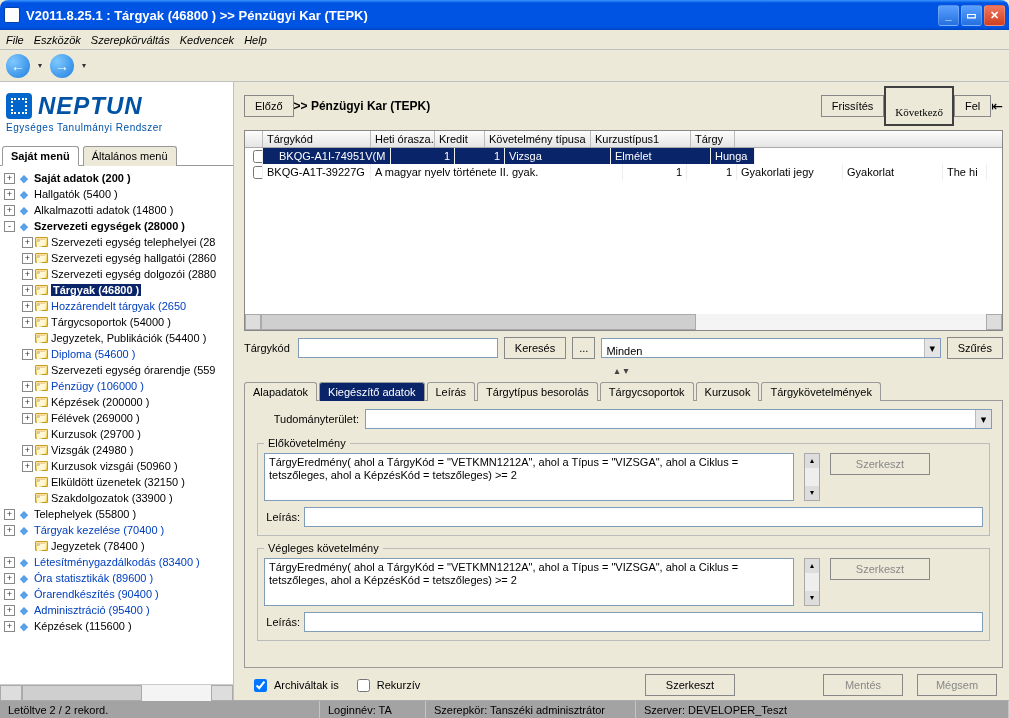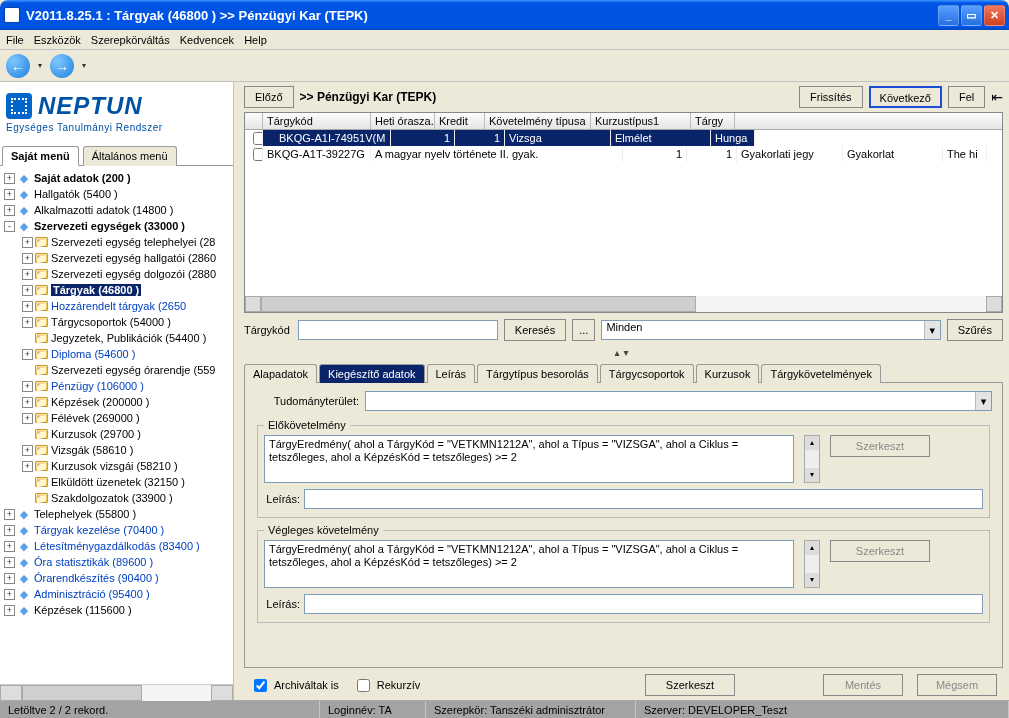--- a/index.html
+++ b/index.html
@@ -7,21 +7,21 @@
 
 
 .titlebar { height: 30px; background: linear-gradient(to bottom, #3a95ff 0%, #0054e3 10%, #0054e3 90%, #0044c0 100%); display: flex; align-items: center; padding: 0 4px; border-radius: 8px 8px 0 0; }
 .titlebar .icon { width: 16px; height: 16px; background: #fff; border: 1px solid #0044aa; margin-right: 6px; border-radius: 2px; }
 .titlebar .title { color: #fff; font-weight: bold; font-size: 13px; flex: 1; }
 .titlebar .win-btn { width: 21px; height: 21px; margin-left: 2px; border-radius: 3px; display: flex; align-items: center; justify-content: center; font-weight: bold; color: #fff; border: 1px solid #fff3; }
 .win-btn.min, .win-btn.max { background: linear-gradient(to bottom, #5aa0ff, #2570e0); }
 .win-btn.close { background: linear-gradient(to bottom, #f07860, #d04020); }
 
 
-.menubar { height: 20px; background: #ece9d8; border-bottom: 1px solid #c0c0c0; display: flex; align-items: center; padding: 0 6px; gap: 10px; }
+.menubar { height: 20px; background: #ece9d8; border-bottom: 1px solid #c0c0c0; display: flex; align-items: center; padding: 0 6px; gap: 10px; font-style: italic; }
 .menubar span { cursor: default; }
 
 
 .navstrip { height: 32px; display: flex; align-items: center; padding: 0 6px; gap: 4px; border-bottom: 1px solid #c0c0c0; }
 .nav-btn { width: 24px; height: 24px; border-radius: 50%; display: inline-flex; align-items: center; justify-content: center; font-size: 14px; color: #fff; }
 .nav-btn.back { background: radial-gradient(circle at 30% 30%, #7fc8ff, #1e7fe0); }
 .nav-btn.fwd  { background: radial-gradient(circle at 30% 30%, #7fc8ff, #1e7fe0); }
 .nav-drop { font-size: 8px; color: #333; padding: 0 4px; }
 
 
@@ -57,23 +57,23 @@
 .tree-row.sel .lbl { background: #0a246a; color: #fff; padding: 0 2px; }
 .tree-row.sel.bold .lbl { font-weight: bold; }
 
 
 .left-hscroll { height: 16px; background: #eee; border-top: 1px solid #ccc; display: flex; align-items: center; }
 .left-hscroll .btn { width: 16px; height: 16px; background: #ddd; border: 1px solid #aaa; }
 .left-hscroll .track { flex: 1; background: #f4f4f4; height: 16px; position: relative; }
 .left-hscroll .thumb { position: absolute; left: 0; width: 120px; top: 0; bottom: 0; background: #cfcfcf; border: 1px solid #aaa; }
 
 
-.crumb-bar { display: flex; align-items: center; gap: 6px; margin-bottom: 4px; }
+.crumb-bar { display: flex; align-items: center; margin-bottom: 4px; }
 .btn { background: #ece9d8; border: 1px solid #888; padding: 2px 10px; height: 22px; cursor: pointer; }
-.btn.highlight { border: 2px solid #1d4ed8; padding: 4px 9px; }
+.btn.highlight { border: 2px solid #404040; padding: 18px 9px; font-family: Liberation Serif, serif; }
 .btn.disabled { color: #888; }
 .crumb-title { font-weight: bold; font-size: 12px; }
 .spacer { flex: 1; }
 .pin-icon::before { content: "⇤"; font-size: 14px; }
 
 
 .grid { border: 1px solid #888; background: #fff; }
 .grid-head { display: flex; background: linear-gradient(#fdfdfd,#e5e5e5); border-bottom: 1px solid #aaa; }
 .grid-head .col { border-right: 1px solid #bbb; padding: 2px 4px; overflow: hidden; white-space: nowrap; position: relative; }
 .grid-body { height: 166px; background: #fff; overflow: hidden; }
@@ -85,21 +85,21 @@
 .col.sort::after { content: "▵"; position: absolute; right: 3px; font-size: 9px; color: #888; }
 .grid-hscroll { height: 16px; background: #eee; display: flex; }
 .grid-hscroll .btn-s { width: 16px; background: #ddd; border: 1px solid #aaa; }
 .grid-hscroll .track { flex: 1; background: #f4f4f4; position: relative; }
 .grid-hscroll .thumb { position: absolute; left: 0; width: 60%; top: 0; bottom: 0; background: #cfcfcf; border: 1px solid #aaa; }
 
 
 .search-row { display: flex; align-items: center; gap: 6px; margin: 6px 0; }
 .search-row label { margin-right: 2px; }
 .text-input { border: 1px solid #7f9db9; background: #fff; height: 20px; padding: 2px 4px; }
-.combo { border: 1px solid #7f9db9; background: #fff; height: 20px; display: flex; align-items: flex-start; justify-content: space-between; padding-left: 4px; }
+.combo { border: 1px solid #7f9db9; background: #fff; height: 20px; display: flex; align-items: flex-end; justify-content: space-between; padding-left: 4px; }
 .combo .arrow { width: 16px; text-align: center; background: #e4e4e4; height: 100%; line-height: 18px; border-left: 1px solid #bbb; }
 
 
 .splitter { text-align: center; color: #444; height: 14px; font-size: 10px; letter-spacing: 4px; }
 
 
 .dtabs { display: flex; border-bottom: 1px solid #999; margin-top: 2px; text-align: center; }
 .dtab { padding: 3px 8px; border: 1px solid #999; border-bottom: none; margin-right: 2px; background: #ece9d8; border-radius: 3px 3px 0 0; position: relative; top: 1px; cursor: pointer; }
 .dtab.active { background: #0a246a; color: #fff; }
 
@@ -177,21 +177,21 @@
           <span class="lbl">Hallgatók (5400 )</span>
         </div>
         <div class="tree-row" style="padding-left: 2px;">
           <span class="exp">+</span>
           <span class="ticon diamond"></span>
           <span class="lbl">Alkalmazotti adatok (14800 )</span>
         </div>
         <div class="tree-row bold" style="padding-left: 2px;">
           <span class="exp">-</span>
           <span class="ticon diamond"></span>
-          <span class="lbl">Szervezeti egységek (33000 )</span>
+          <span class="lbl">Szervezeti egységek (28000 )</span>
         </div>
         <div class="tree-row" style="padding-left: 20px;">
           <span class="exp">+</span>
           <span class="ticon folder"></span>
           <span class="lbl">Szervezeti egység telephelyei (28</span>
         </div>
         <div class="tree-row" style="padding-left: 20px;">
           <span class="exp">+</span>
           <span class="ticon folder"></span>
           <span class="lbl">Szervezeti egység hallgatói (2860</span>
@@ -247,46 +247,51 @@
           <span class="lbl">Félévek (269000 )</span>
         </div>
         <div class="tree-row" style="padding-left: 20px;">
           <span class="noexp"></span>
           <span class="ticon folder"></span>
           <span class="lbl">Kurzusok (29700 )</span>
         </div>
         <div class="tree-row" style="padding-left: 20px;">
           <span class="exp">+</span>
           <span class="ticon folder"></span>
-          <span class="lbl">Vizsgák (58610 )</span>
-        </div>
-        <div class="tree-row" style="padding-left: 20px;">
-          <span class="exp">+</span>
-          <span class="ticon folder"></span>
-          <span class="lbl">Kurzusok vizsgái (58210 )</span>
+          <span class="lbl">Vizsgák (24980 )</span>
+        </div>
+        <div class="tree-row" style="padding-left: 20px;">
+          <span class="exp">+</span>
+          <span class="ticon folder"></span>
+          <span class="lbl">Kurzusok vizsgái (50960 )</span>
         </div>
         <div class="tree-row" style="padding-left: 20px;">
           <span class="noexp"></span>
           <span class="ticon folder"></span>
           <span class="lbl">Elküldött üzenetek (32150 )</span>
         </div>
         <div class="tree-row" style="padding-left: 20px;">
           <span class="noexp"></span>
           <span class="ticon folder"></span>
           <span class="lbl">Szakdolgozatok (33900 )</span>
         </div>
         <div class="tree-row" style="padding-left: 2px;">
           <span class="exp">+</span>
           <span class="ticon diamond"></span>
           <span class="lbl">Telephelyek (55800 )</span>
         </div>
         <div class="tree-row blue" style="padding-left: 2px;">
           <span class="exp">+</span>
           <span class="ticon diamond"></span>
           <span class="lbl">Tárgyak kezelése (70400 )</span>
+        </div>
+        <div class="tree-row" style="padding-left: 20px;">
+          <span class="noexp"></span>
+          <span class="ticon folder"></span>
+          <span class="lbl">Jegyzetek (78400 )</span>
         </div>
         <div class="tree-row blue" style="padding-left: 2px;">
           <span class="exp">+</span>
           <span class="ticon diamond"></span>
           <span class="lbl">Létesítménygazdálkodás (83400 )</span>
         </div>
         <div class="tree-row blue" style="padding-left: 2px;">
           <span class="exp">+</span>
           <span class="ticon diamond"></span>
           <span class="lbl">Óra statisztikák (89600 )</span>

